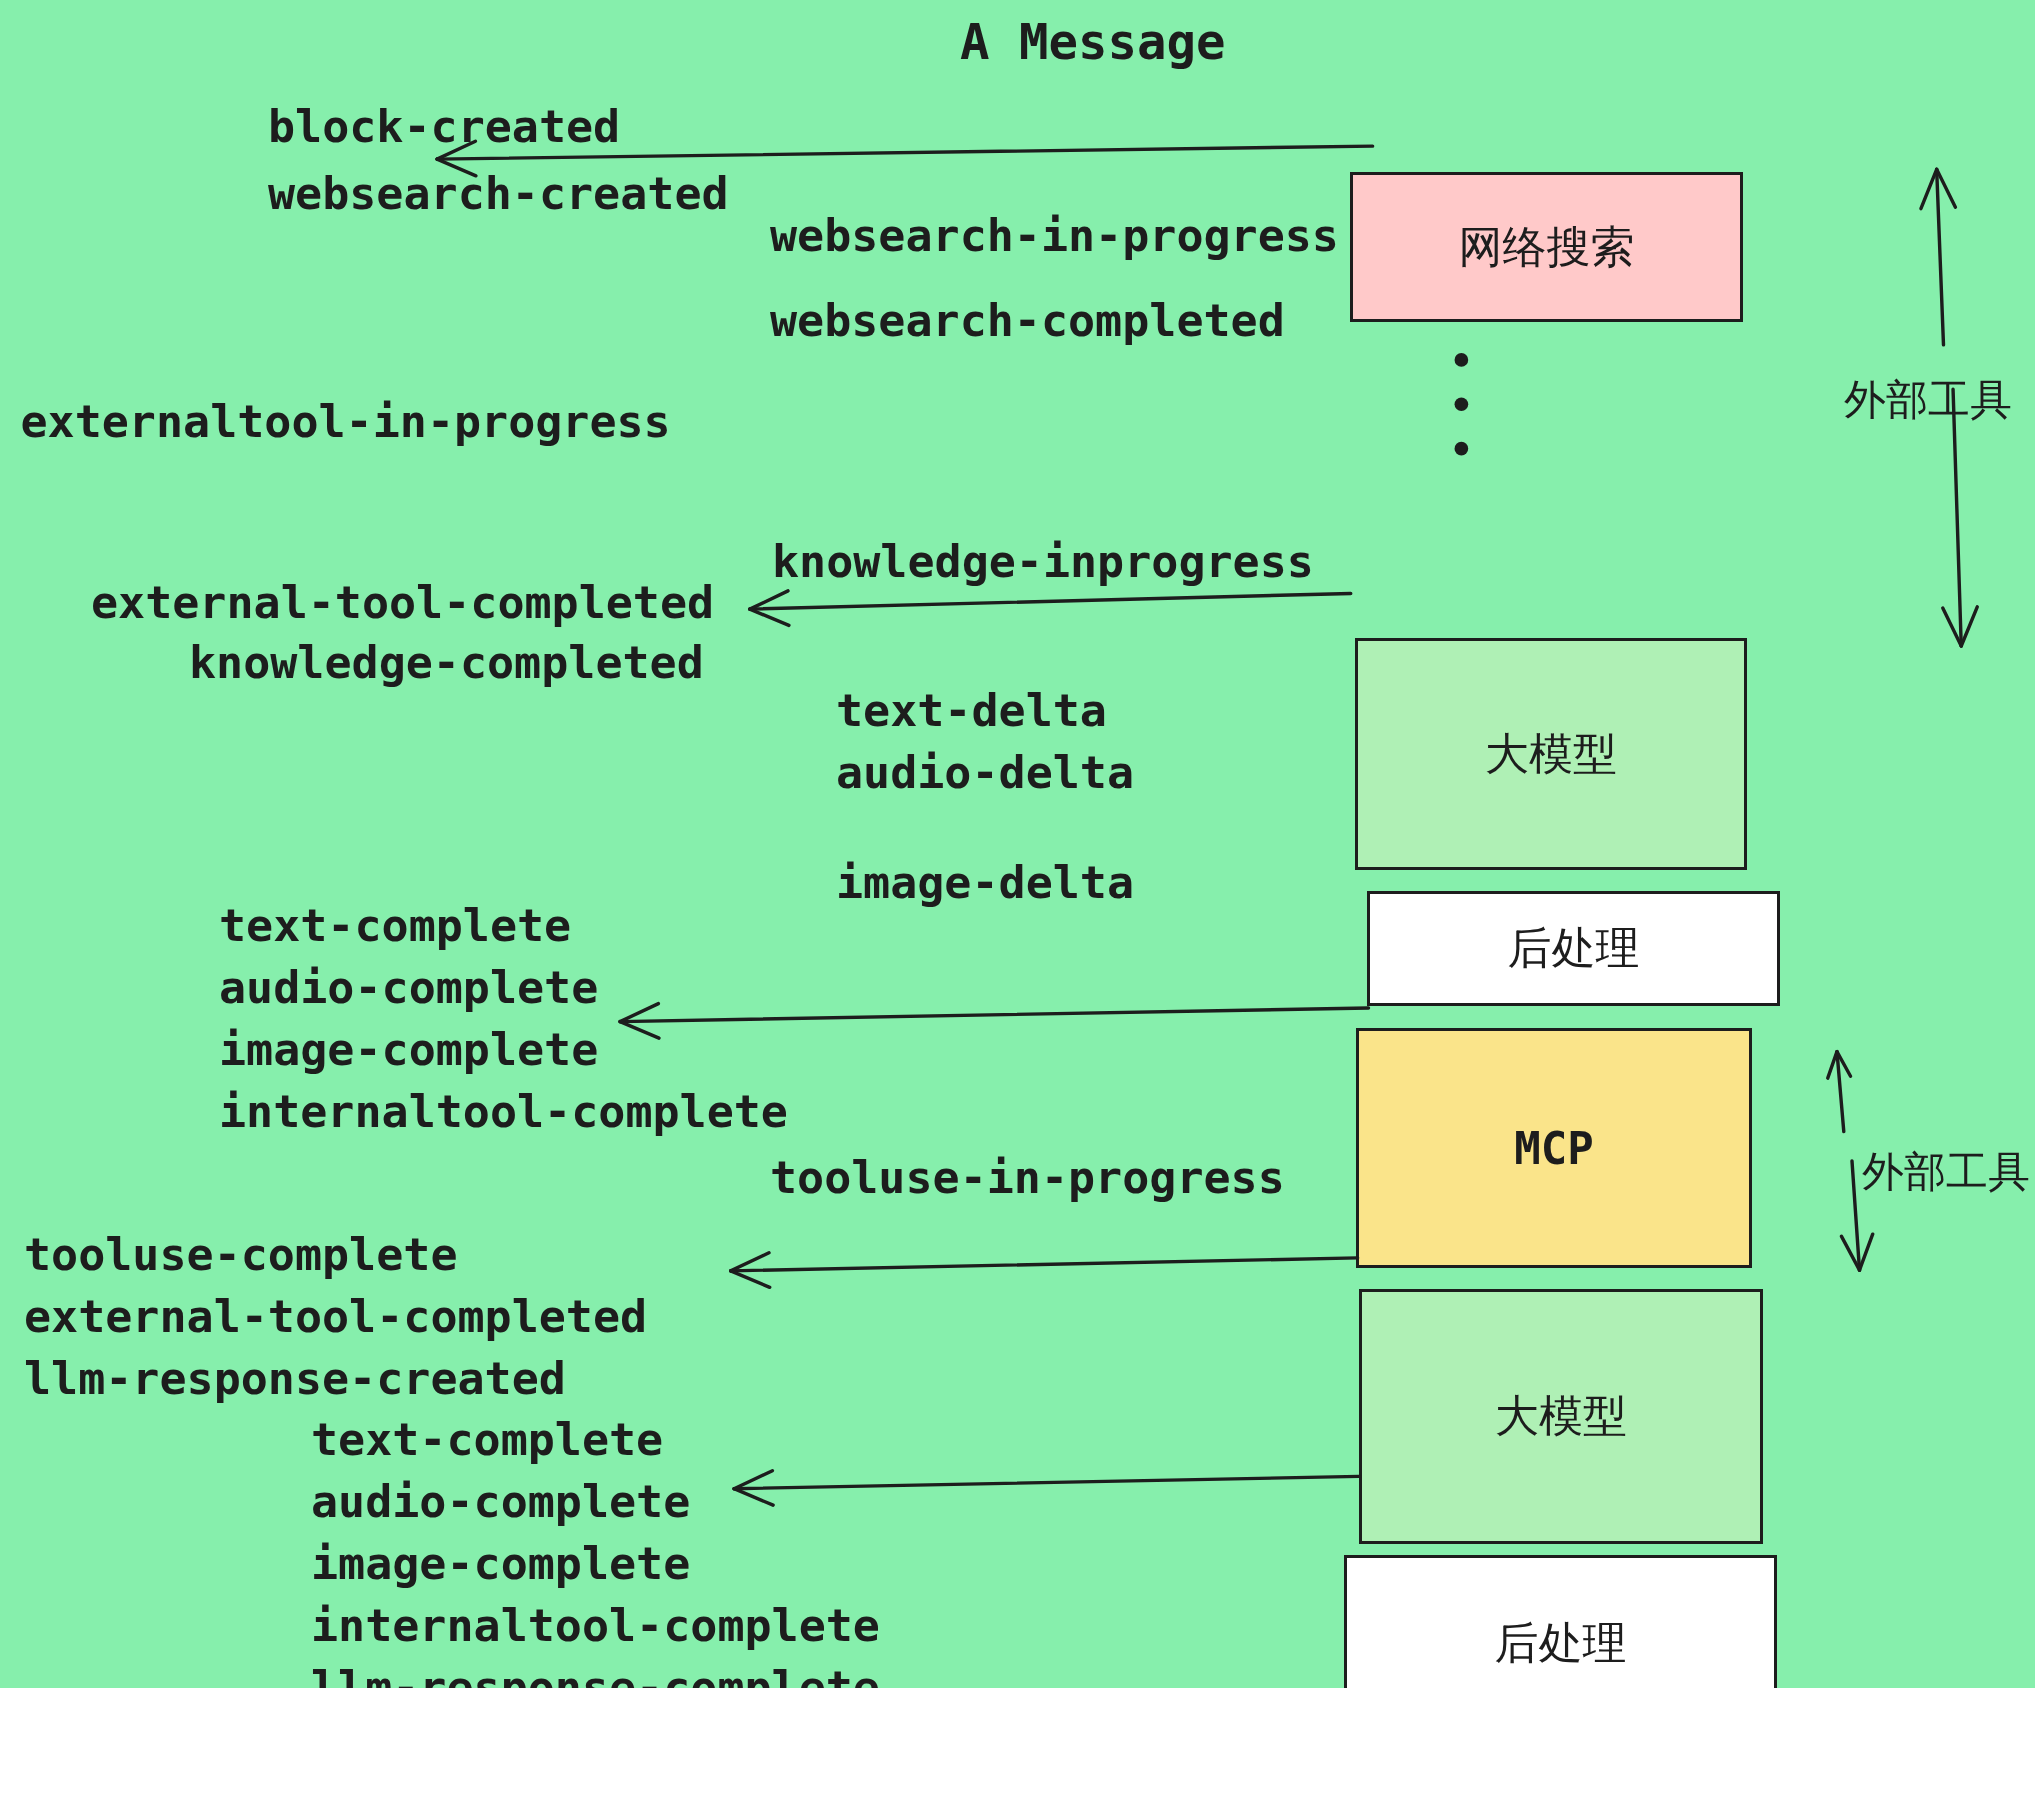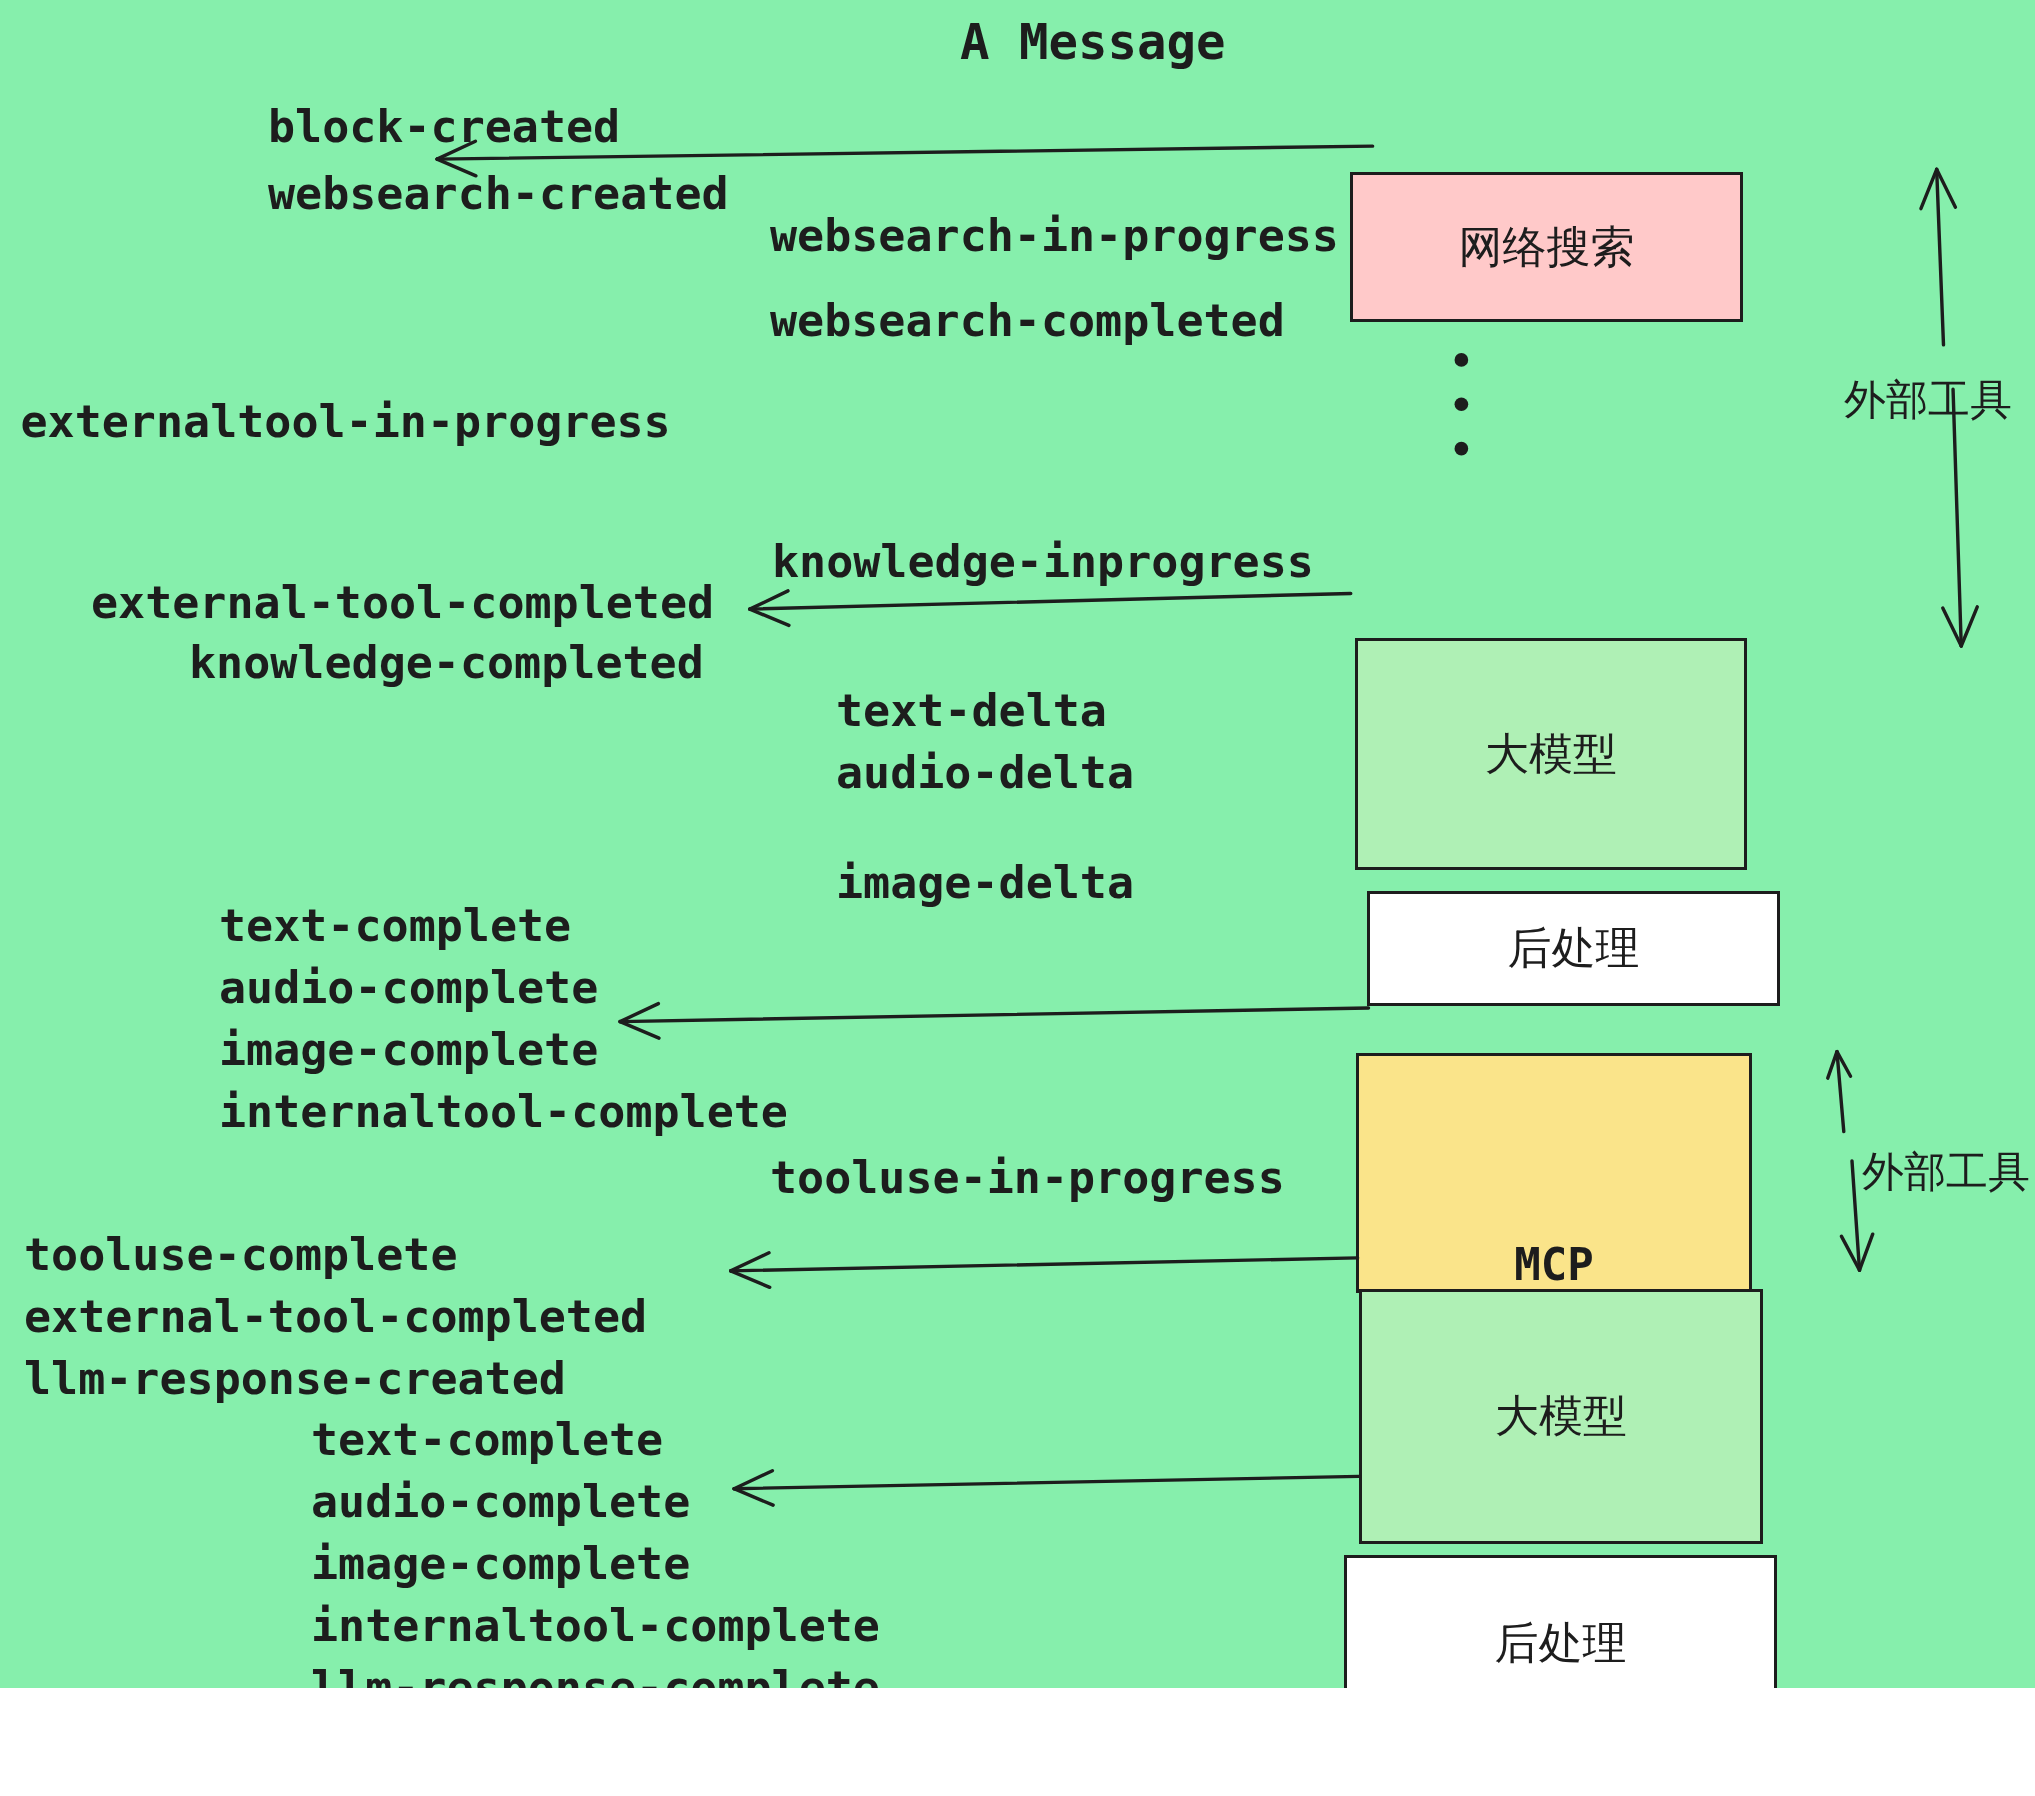--- a/index.html
+++ b/index.html
@@ -66,21 +66,21 @@
 
   <div class="box" style="left: 1350px; top: 172px; width: 393px; height: 150px; background-color: rgb(255, 201, 201);">
     <span class="box-label">网络搜索</span>
   </div>
   <div class="box" style="left: 1355px; top: 638px; width: 392px; height: 232px; background-color: rgb(175, 240, 181);">
     <span class="box-label">大模型</span>
   </div>
   <div class="box" style="left: 1367px; top: 891px; width: 413px; height: 115px; background-color: rgb(255, 255, 255);">
     <span class="box-label">后处理</span>
   </div>
-  <div class="box" style="left: 1356px; top: 1053px; width: 396px; height: 240px; background-color: rgb(250, 228, 138); align-items: flex-end;">
+  <div class="box" style="left: 1356px; top: 1028px; width: 396px; height: 240px; background-color: rgb(250, 228, 138);">
     <span class="box-label mono">MCP</span>
   </div>
   <div class="box" style="left: 1359px; top: 1289px; width: 404px; height: 255px; background-color: rgb(175, 240, 181);">
     <span class="box-label">大模型</span>
   </div>
   <div class="box" style="left: 1344px; top: 1555px; width: 433px; height: 176px; background-color: rgb(255, 255, 255);">
     <span class="box-label">后处理</span>
   </div>
 
   <div class="side-label" style="left:1844px;top:341px;">外部工具</div>

